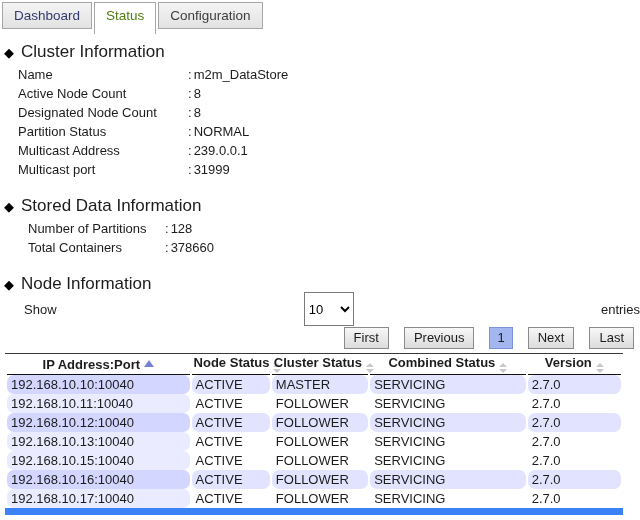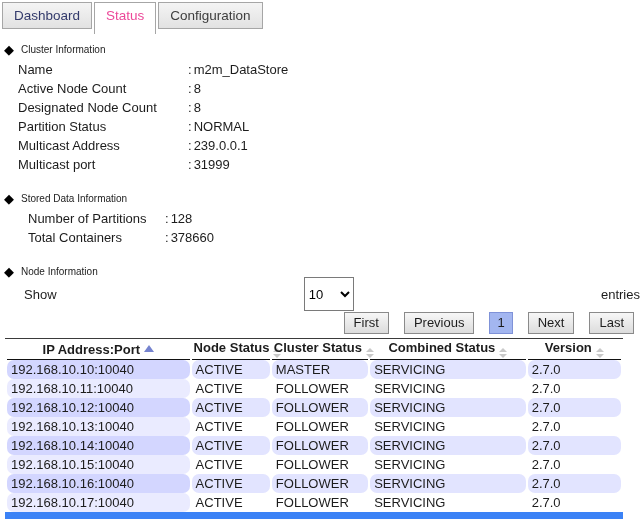--- a/index.html
+++ b/index.html
@@ -3,28 +3,28 @@
 <meta charset="utf-8">
 <style>
   * { margin:0; padding:0; box-sizing:border-box; }
   html,body { width:640px; height:520px; background:#fff; overflow:hidden;
     font-family:"Liberation Sans","DejaVu Sans",sans-serif; font-size:13px; color:#1c1c1c; }
 
   
   .tabbar { display:flex; align-items:flex-start; padding:2px 0 0 2px; height:32px; }
   .tab { height:27px; padding:5px 11px 0; border:1px solid #a6a6a6; margin-right:2px;
     background:linear-gradient(#f4f4f4,#e2e2e2); font-size:13.5px; cursor:pointer; white-space:nowrap; }
-  .tab.active { height:32px; background:#fff; border-bottom:none; color:#ec4899; }
+  .tab.active { height:32px; background:#fff; border-bottom:none; color:#4d7c0f; }
   .tab-dashboard { color:#333a6b; }
   .tab-config { color:#3d3d3d; }
 
   
   .section-title { display:flex; align-items:center; margin:10px 0 3px 4px; }
   .diamond { font-size:13px; color:#000; margin-right:7px; }
-  .stitle { font-size:10px; }
+  .stitle { font-size:17px; }
 
   .info-row { display:flex; line-height:19px; }
   .cluster .info-row { padding-left:18px; }
   .cluster .info-label { width:170px; }
   .stored .info-row { padding-left:28px; }
   .stored .info-label { width:137px; }
   .info-colon { margin-right:2px; }
 
   .sec-cluster { margin-top:9px; }
   .sec-stored { margin-top:17px; }
@@ -200,27 +200,20 @@
         <td>SERVICING</td>
         <td>2.7.0</td>
       </tr>
       <tr class="even">
         <td class="sorted">192.168.10.13:10040</td>
         <td>ACTIVE</td>
         <td>FOLLOWER</td>
         <td>SERVICING</td>
         <td>2.7.0</td>
       </tr>
-      <tr class="odd">
-        <td class="sorted">192.168.10.14:10040</td>
-        <td>ACTIVE</td>
-        <td>FOLLOWER</td>
-        <td>SERVICING</td>
-        <td>2.7.0</td>
-      </tr>
       <tr class="even">
         <td class="sorted">192.168.10.15:10040</td>
         <td>ACTIVE</td>
         <td>FOLLOWER</td>
         <td>SERVICING</td>
         <td>2.7.0</td>
       </tr>
       <tr class="odd">
         <td class="sorted">192.168.10.16:10040</td>
         <td>ACTIVE</td>

